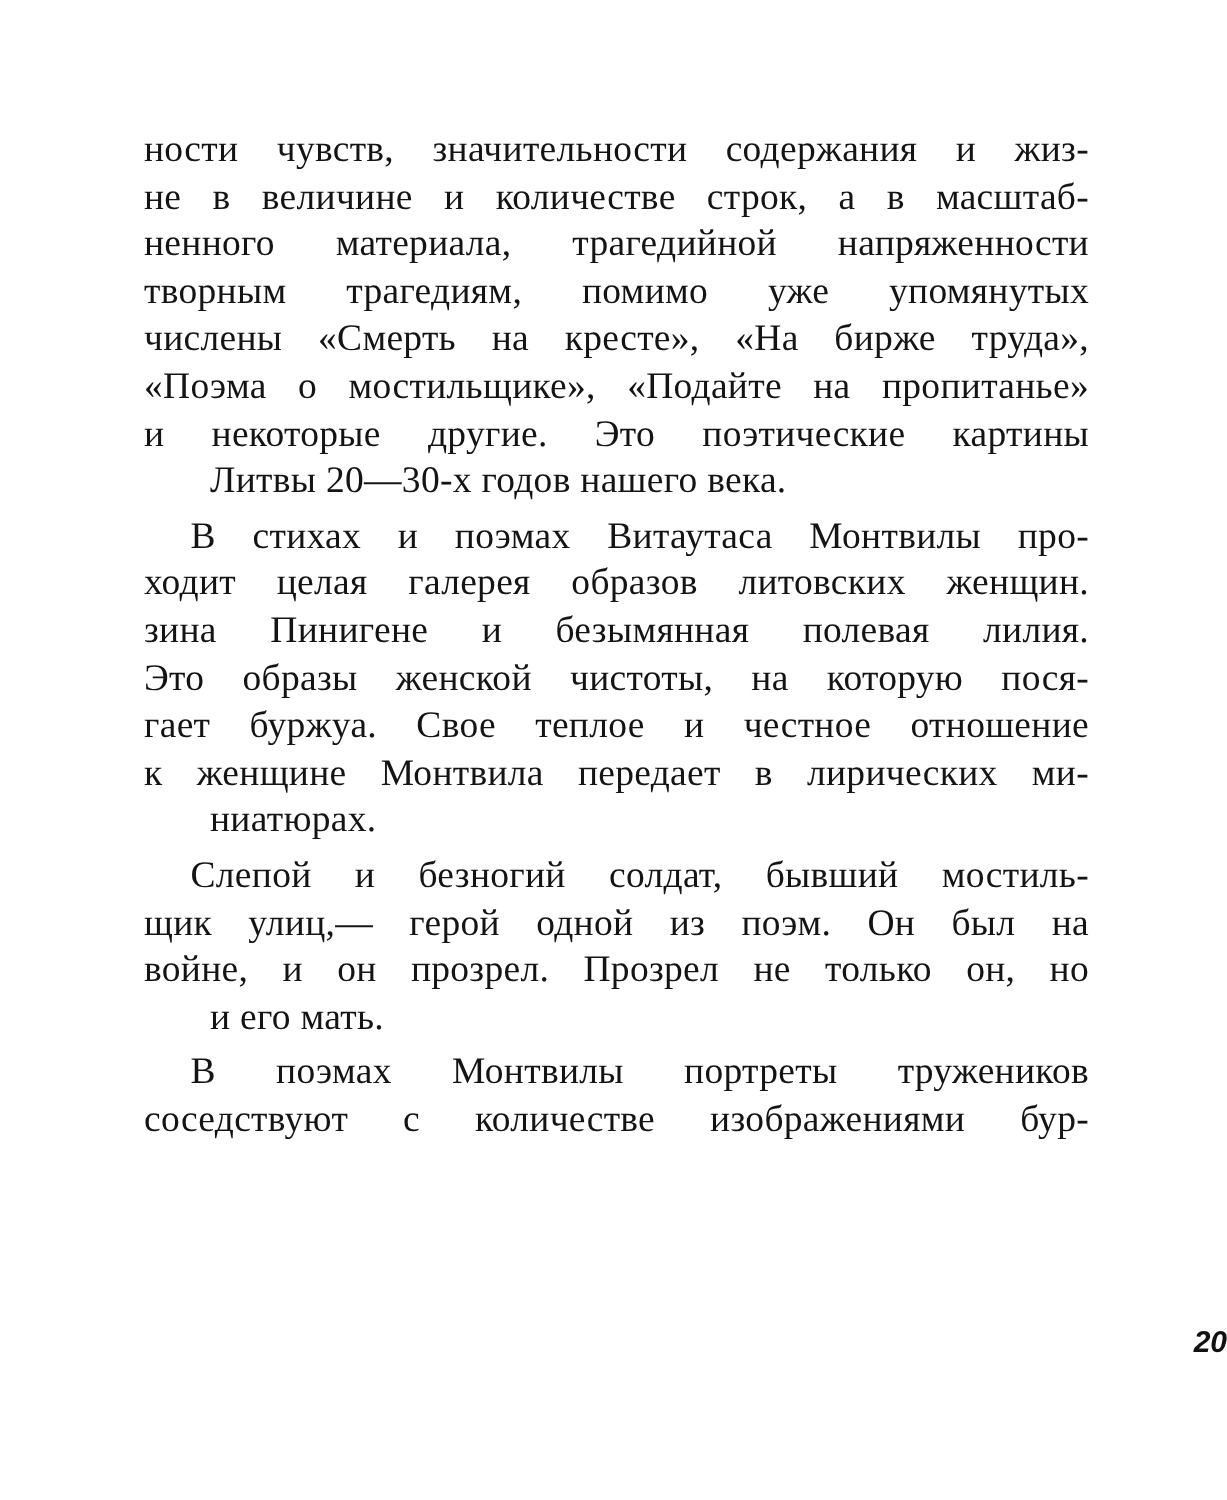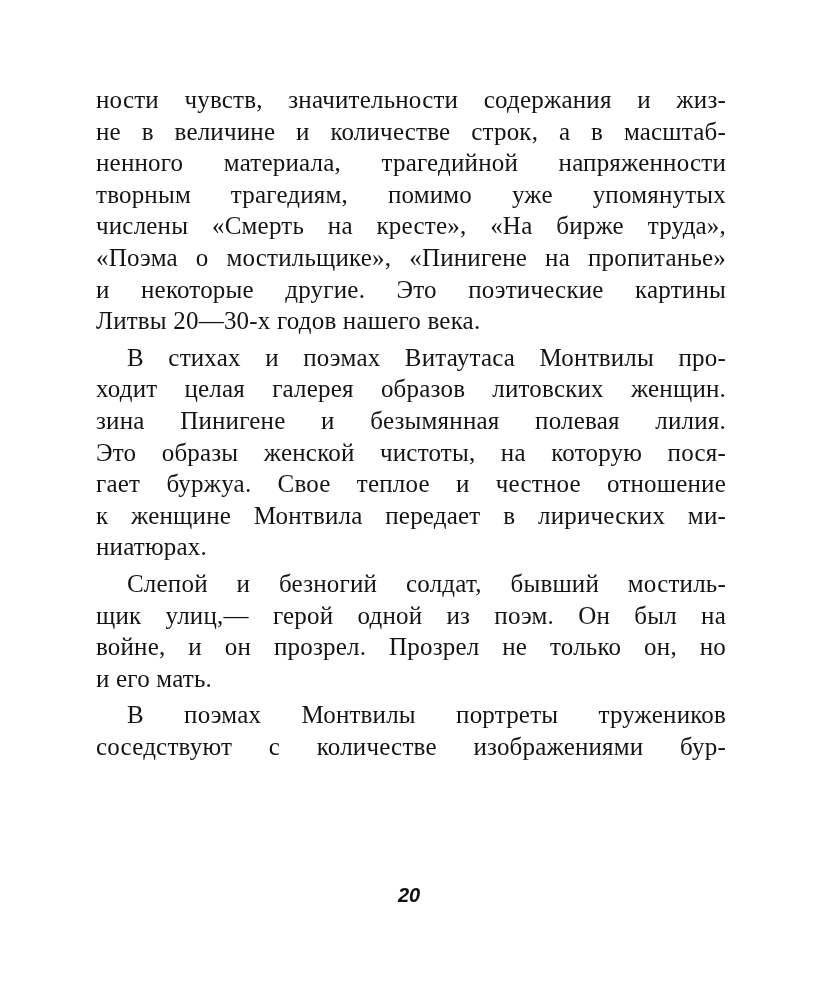--- a/index.html
+++ b/index.html
@@ -16,41 +16,41 @@
     display:block;
     font-size:25px;
     line-height:31.6px;
     height:31.6px;
     white-space:nowrap;
     text-align:justify;
     text-align-last:justify;
     letter-spacing:0.2px;
     font-stretch:condensed;
   }
-  .line.last { text-align-last:left; }
+  .line.last { text-align-last:left;margin-left:44px; }
   .indent { padding-left:31px; }
   .para + .para { margin-top:5px; }
   .pagenum {
     position:absolute; left:0; width:818px; top:884px;
-    text-align:center; font-style:italic; font-weight:bold;
+    text-align:right; font-style:italic; font-weight:bold;
     font-size:20px; font-family:"Liberation Sans","DejaVu Sans",sans-serif;
     color:#111;
   }
 </style>
 </head>
 <body>
 
 <div class="page">
   <div class="para">
     <span class="line">ности чувств, значительности содержания и жиз-</span>
     <span class="line">не в величине и количестве строк, а в масштаб-</span>
     <span class="line">ненного материала, трагедийной напряженности</span>
     <span class="line">творным трагедиям, помимо уже упомянутых</span>
     <span class="line">числены «Смерть на кресте», «На бирже труда»,</span>
-    <span class="line">«Поэма о мостильщике», «Пинигене на пропитанье»</span>
+    <span class="line">«Поэма о мостильщике», «Подайте на пропитанье»</span>
     <span class="line">и некоторые другие. Это поэтические картины</span>
     <span class="line last">Литвы 20—30-х годов нашего века.</span>
   </div>
   <div class="para">
     <span class="line indent">В стихах и поэмах Витаутаса Монтвилы про-</span>
     <span class="line">ходит целая галерея образов литовских женщин.</span>
     <span class="line">зина Пинигене и безымянная полевая лилия.</span>
     <span class="line">Это образы женской чистоты, на которую пося-</span>
     <span class="line">гает буржуа. Свое теплое и честное отношение</span>
     <span class="line">к женщине Монтвила передает в лирических ми-</span>

